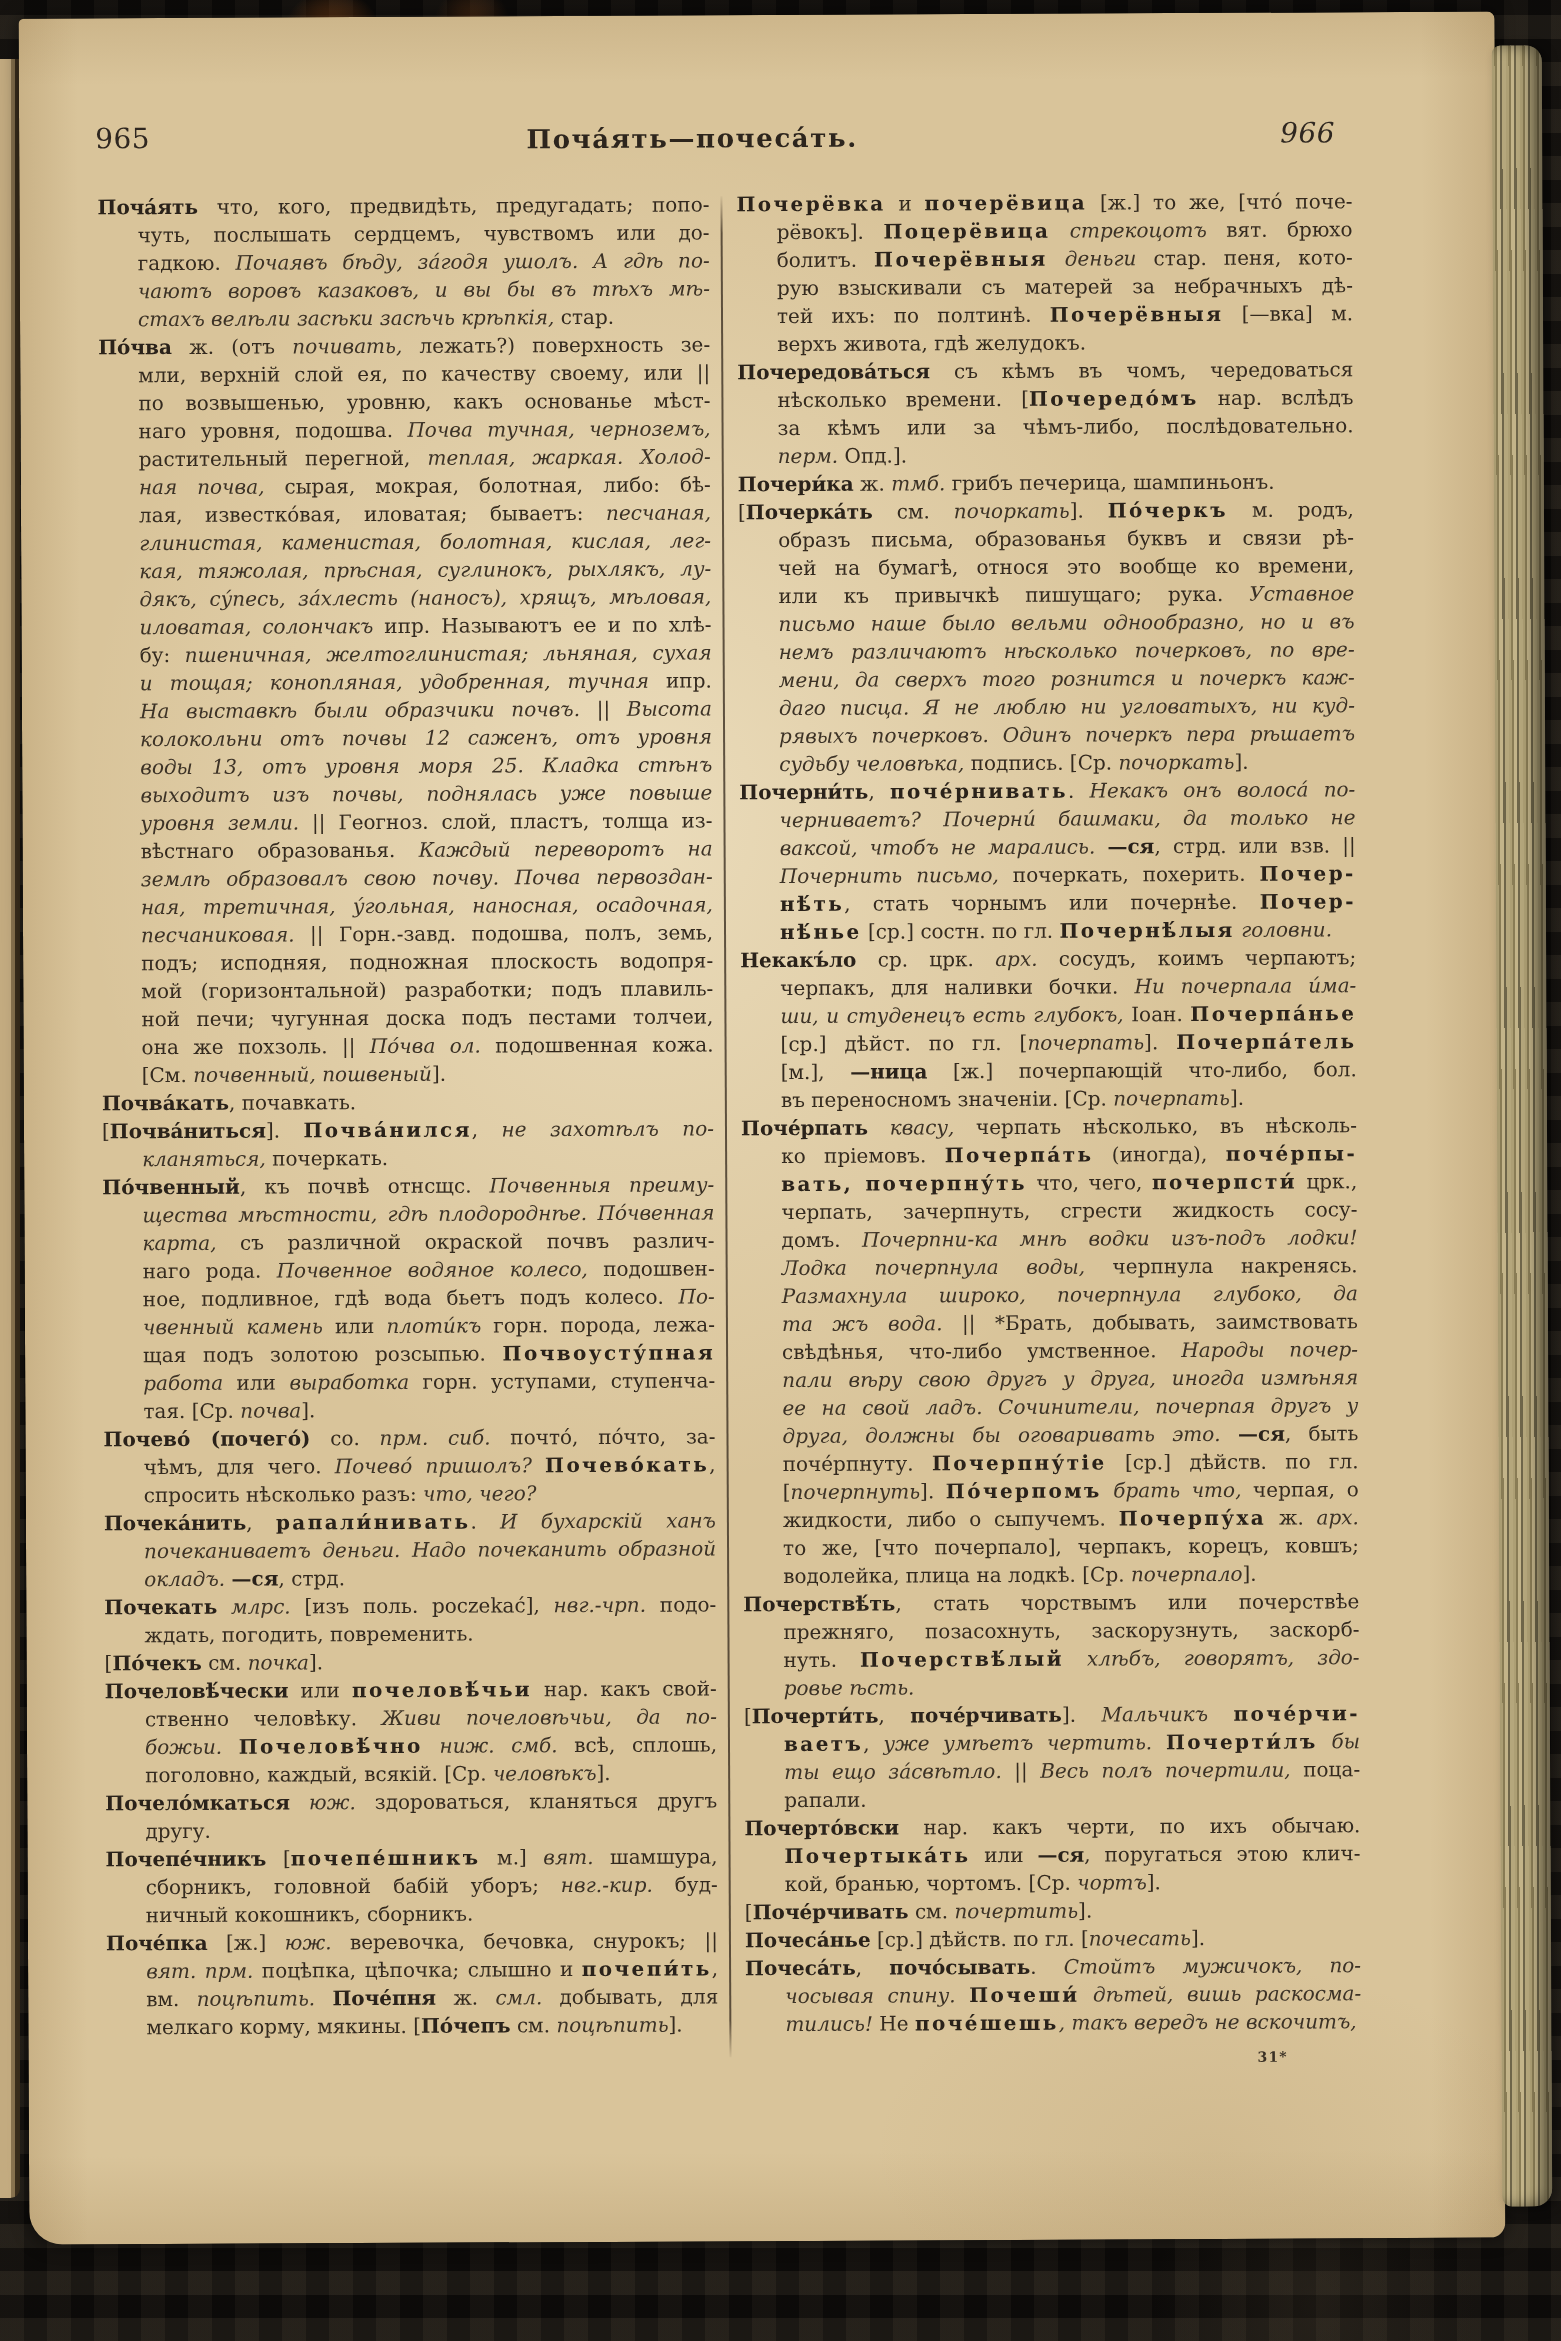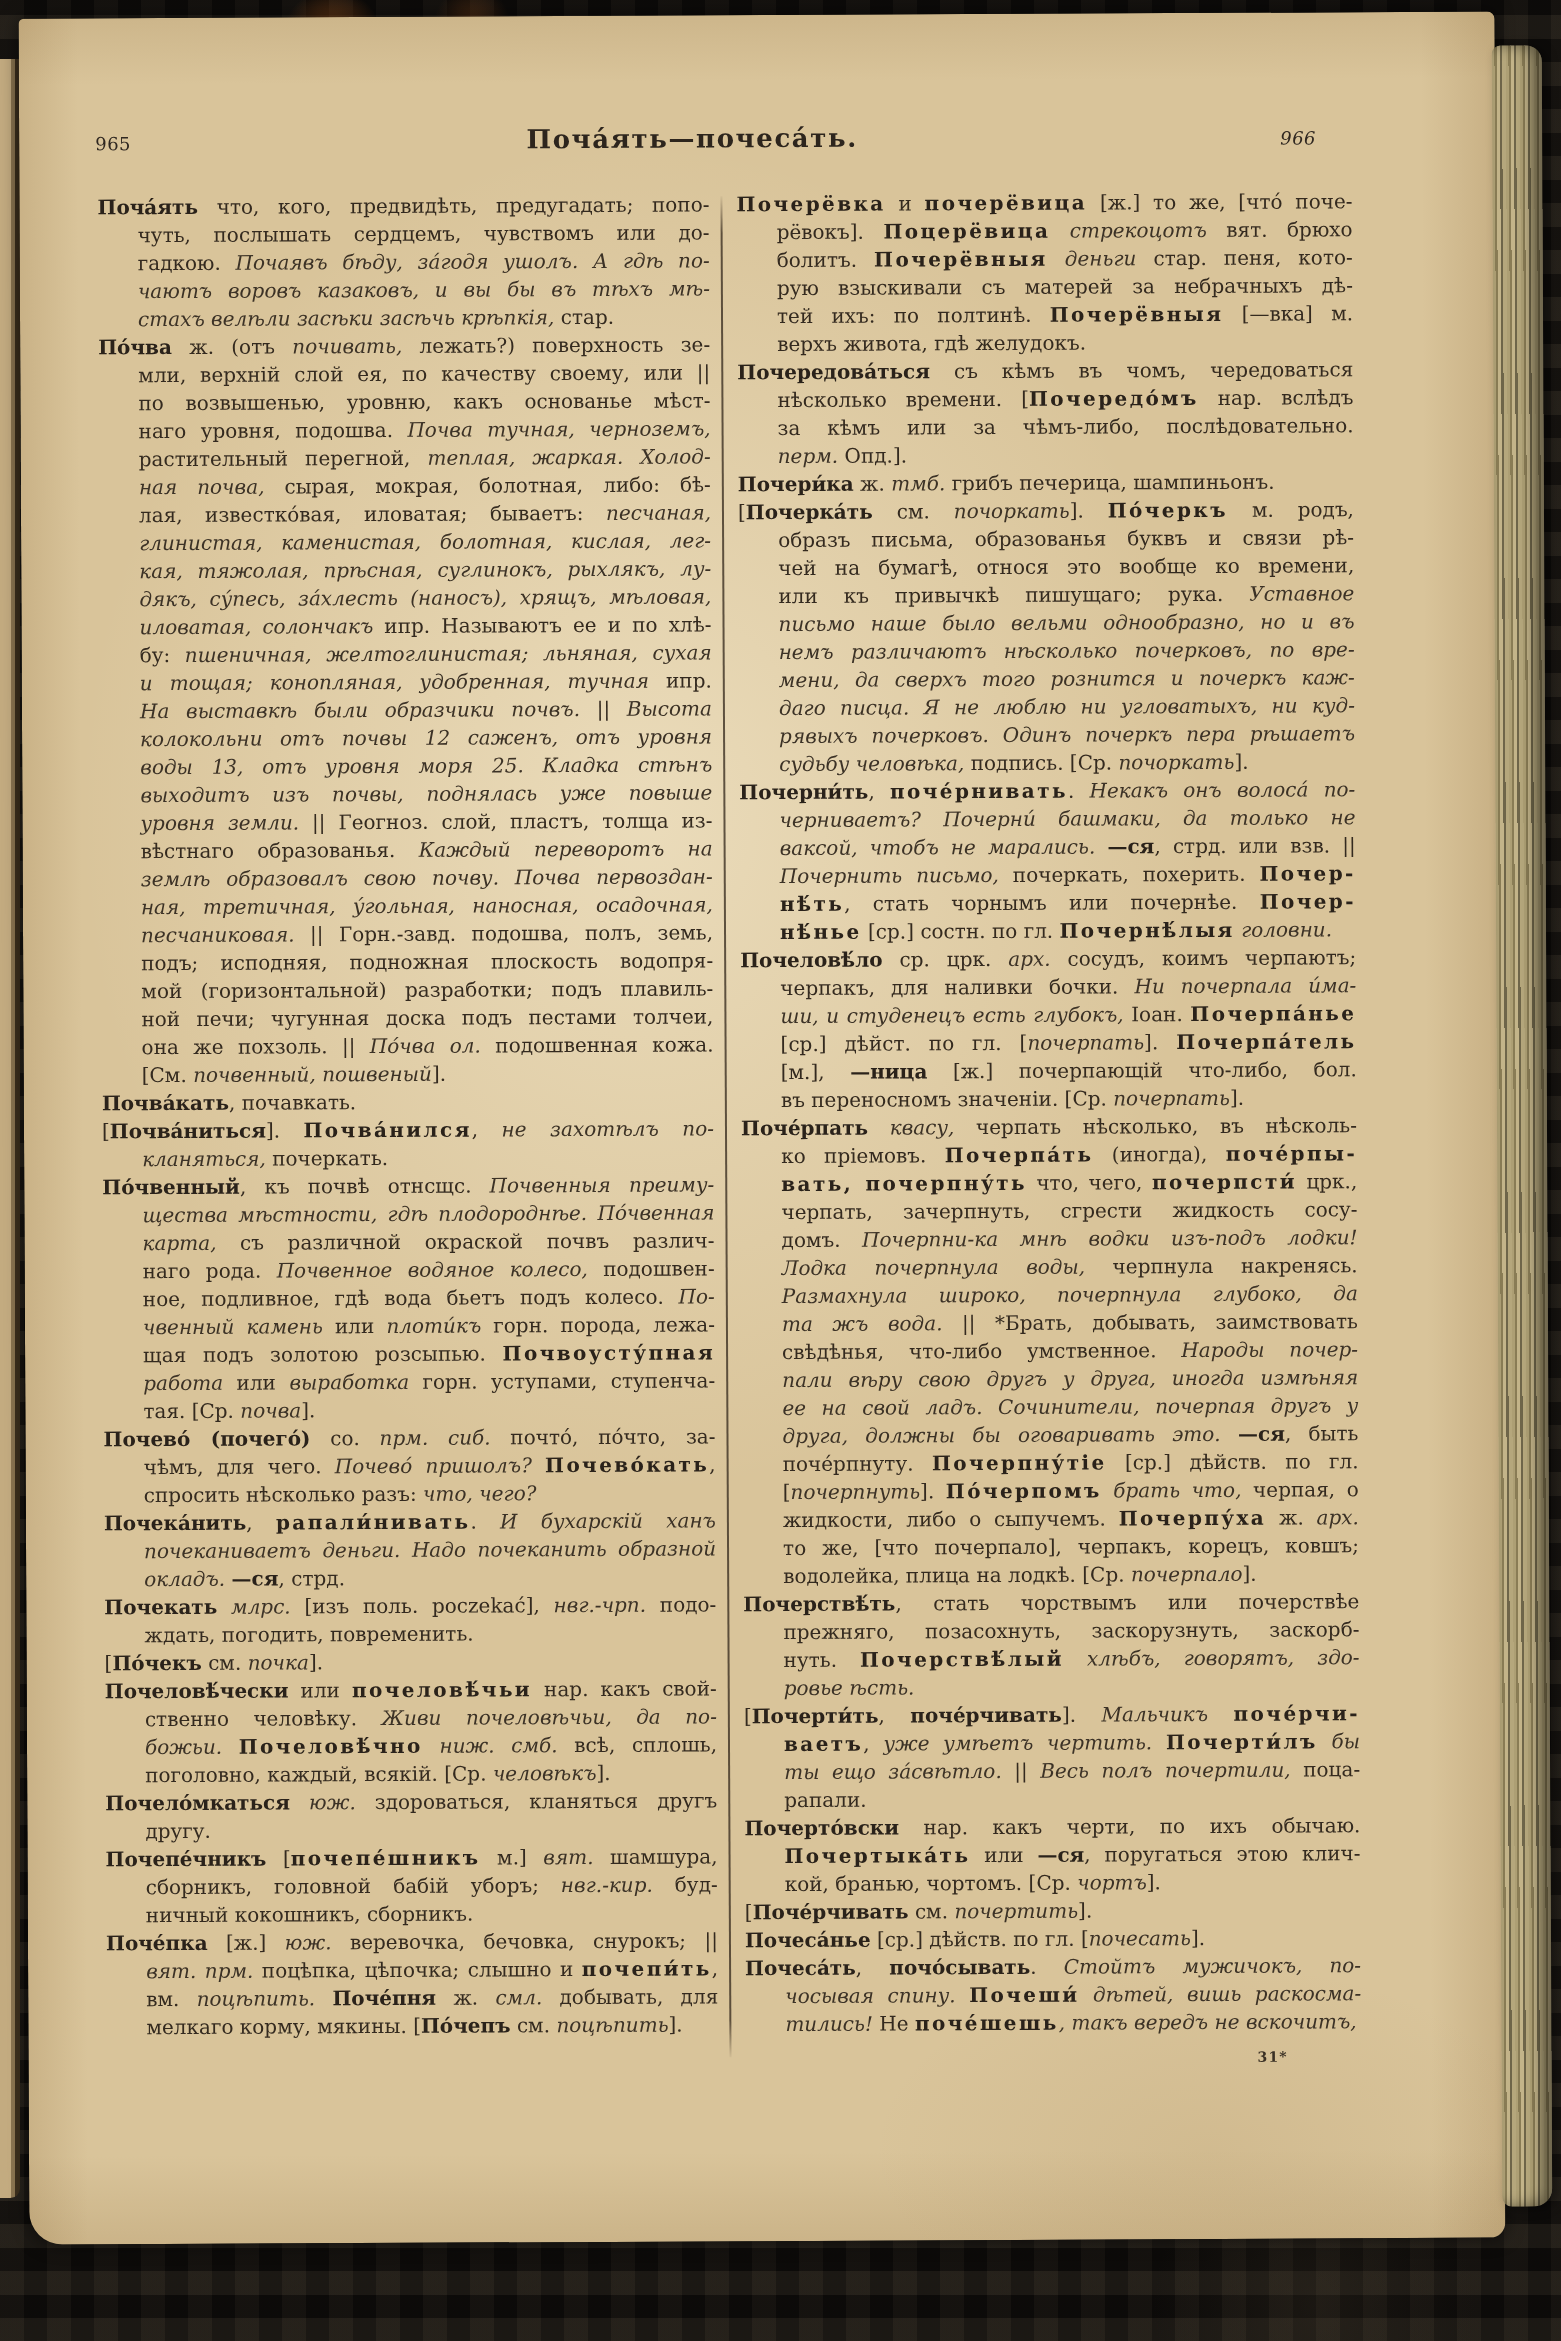--- a/index.html
+++ b/index.html
@@ -35,21 +35,21 @@
     box-shadow:0 0 18px rgba(0,0,0,0.55);
   }
   .fore-edge{
     position:absolute;left:1473px;top:34px;width:50px;height:2161px;
     background-image:repeating-linear-gradient(90deg,
       #ad9f74 0 2.7px,#897c55 2.7px 4.8px,#c3b489 4.8px 8px,#6e6549 8px 10.2px,#b5a77c 10.2px 14px);
     border-radius:8.6px 16px 18px 9.7px;
     box-shadow:inset -10.7px 0 14px rgba(0,0,0,0.45), 5.4px 2.1px 10.7px rgba(0,0,0,0.40);
   }
   .pgnum{
-    position:absolute;top:115px;font-size:18px;color:#2f2720;letter-spacing:0.5px;
+    position:absolute;top:104px;font-size:28px;color:#2f2720;letter-spacing:0.5px;
   }
   .pgnum.left{left:76px;}
   .pgnum.right{left:1261px;font-style:italic;}
   .header-title{
     position:absolute;top:108px;left:673px;transform:translateX(-50%);
     font-size:26px;font-weight:bold;letter-spacing:1.6px;color:#2d251d;white-space:nowrap;
   }
   .col{position:absolute;top:175px;}
   .col.left{left:78px;width:612px;}
   .col.right{left:717px;width:616px;}
@@ -174,21 +174,21 @@
         <div class="ln ind"><span class="sg-i">мени, да сверхъ того рознится и почеркъ каж-</span></div>
         <div class="ln ind"><span class="sg-i">даго писца. Я не люблю ни угловатыхъ, ни куд-</span></div>
         <div class="ln ind"><span class="sg-i">рявыхъ почерковъ. Одинъ почеркъ пера рѣшаетъ</span></div>
         <div class="ln ind last"><span class="sg-i">судьбу человѣка, </span><span class="sg-n">подпись. [Ср. </span><span class="sg-i">почоркать</span><span class="sg-n">].</span></div>
         <div class="ln"><span class="sg-b">Почерни́ть</span><span class="sg-n">, </span><span class="sg-bs">поче́рнивать</span><span class="sg-n">. </span><span class="sg-i">Некакъ онъ волоса́ по-</span></div>
         <div class="ln ind"><span class="sg-i">черниваетъ? Почерни́ башмаки, да только не</span></div>
         <div class="ln ind"><span class="sg-i">ваксой, чтобъ не марались. </span><span class="sg-b">—ся</span><span class="sg-n">, стрд. или взв. ||</span></div>
         <div class="ln ind"><span class="sg-i">Почернить письмо, </span><span class="sg-n">почеркать, похерить. </span><span class="sg-bs">Почер-</span></div>
         <div class="ln ind"><span class="sg-bs">нѣ́ть</span><span class="sg-n">, стать чорнымъ или почернѣе. </span><span class="sg-bs">Почер-</span></div>
         <div class="ln ind last"><span class="sg-bs">нѣ́нье</span><span class="sg-n"> [ср.] состн. по гл. </span><span class="sg-bs">Почернѣ́лыя</span><span class="sg-i"> головни.</span></div>
-        <div class="ln"><span class="sg-b">Почеловѣ́ло</span><span class="sg-n"> ср. црк. </span><span class="sg-i">арх. </span><span class="sg-n">сосудъ, коимъ черпаютъ;</span></div>
+        <div class="ln"><span class="sg-b">Некакъ́ло</span><span class="sg-n"> ср. црк. </span><span class="sg-i">арх. </span><span class="sg-n">сосудъ, коимъ черпаютъ;</span></div>
         <div class="ln ind"><span class="sg-n">черпакъ, для наливки бочки. </span><span class="sg-i">Ни почерпала и́ма-</span></div>
         <div class="ln ind"><span class="sg-i">ши, и студенецъ есть глубокъ, </span><span class="sg-n">Іоан. </span><span class="sg-bs">Почерпа́нье</span></div>
         <div class="ln ind"><span class="sg-n">[ср.] дѣйст. по гл. [</span><span class="sg-i">почерпать</span><span class="sg-n">]. </span><span class="sg-bs">Почерпа́тель</span></div>
         <div class="ln ind"><span class="sg-n">[м.], </span><span class="sg-b">—ница</span><span class="sg-n"> [ж.] почерпающій что-либо, бол.</span></div>
         <div class="ln ind last"><span class="sg-n">въ переносномъ значеніи. [Ср. </span><span class="sg-i">почерпать</span><span class="sg-n">].</span></div>
         <div class="ln"><span class="sg-b">Поче́рпать</span><span class="sg-i"> квасу, </span><span class="sg-n">черпать нѣсколько, въ нѣсколь-</span></div>
         <div class="ln ind"><span class="sg-n">ко пріемовъ. </span><span class="sg-bs">Почерпа́ть</span><span class="sg-n"> (иногда), </span><span class="sg-bs">поче́рпы-</span></div>
         <div class="ln ind"><span class="sg-bs">вать, почерпну́ть</span><span class="sg-n"> что, чего, </span><span class="sg-bs">почерпсти́</span><span class="sg-n"> црк.,</span></div>
         <div class="ln ind"><span class="sg-n">черпать, зачерпнуть, сгрести жидкость сосу-</span></div>
         <div class="ln ind"><span class="sg-n">домъ. </span><span class="sg-i">Почерпни-ка мнѣ водки изъ-подъ лодки!</span></div>

